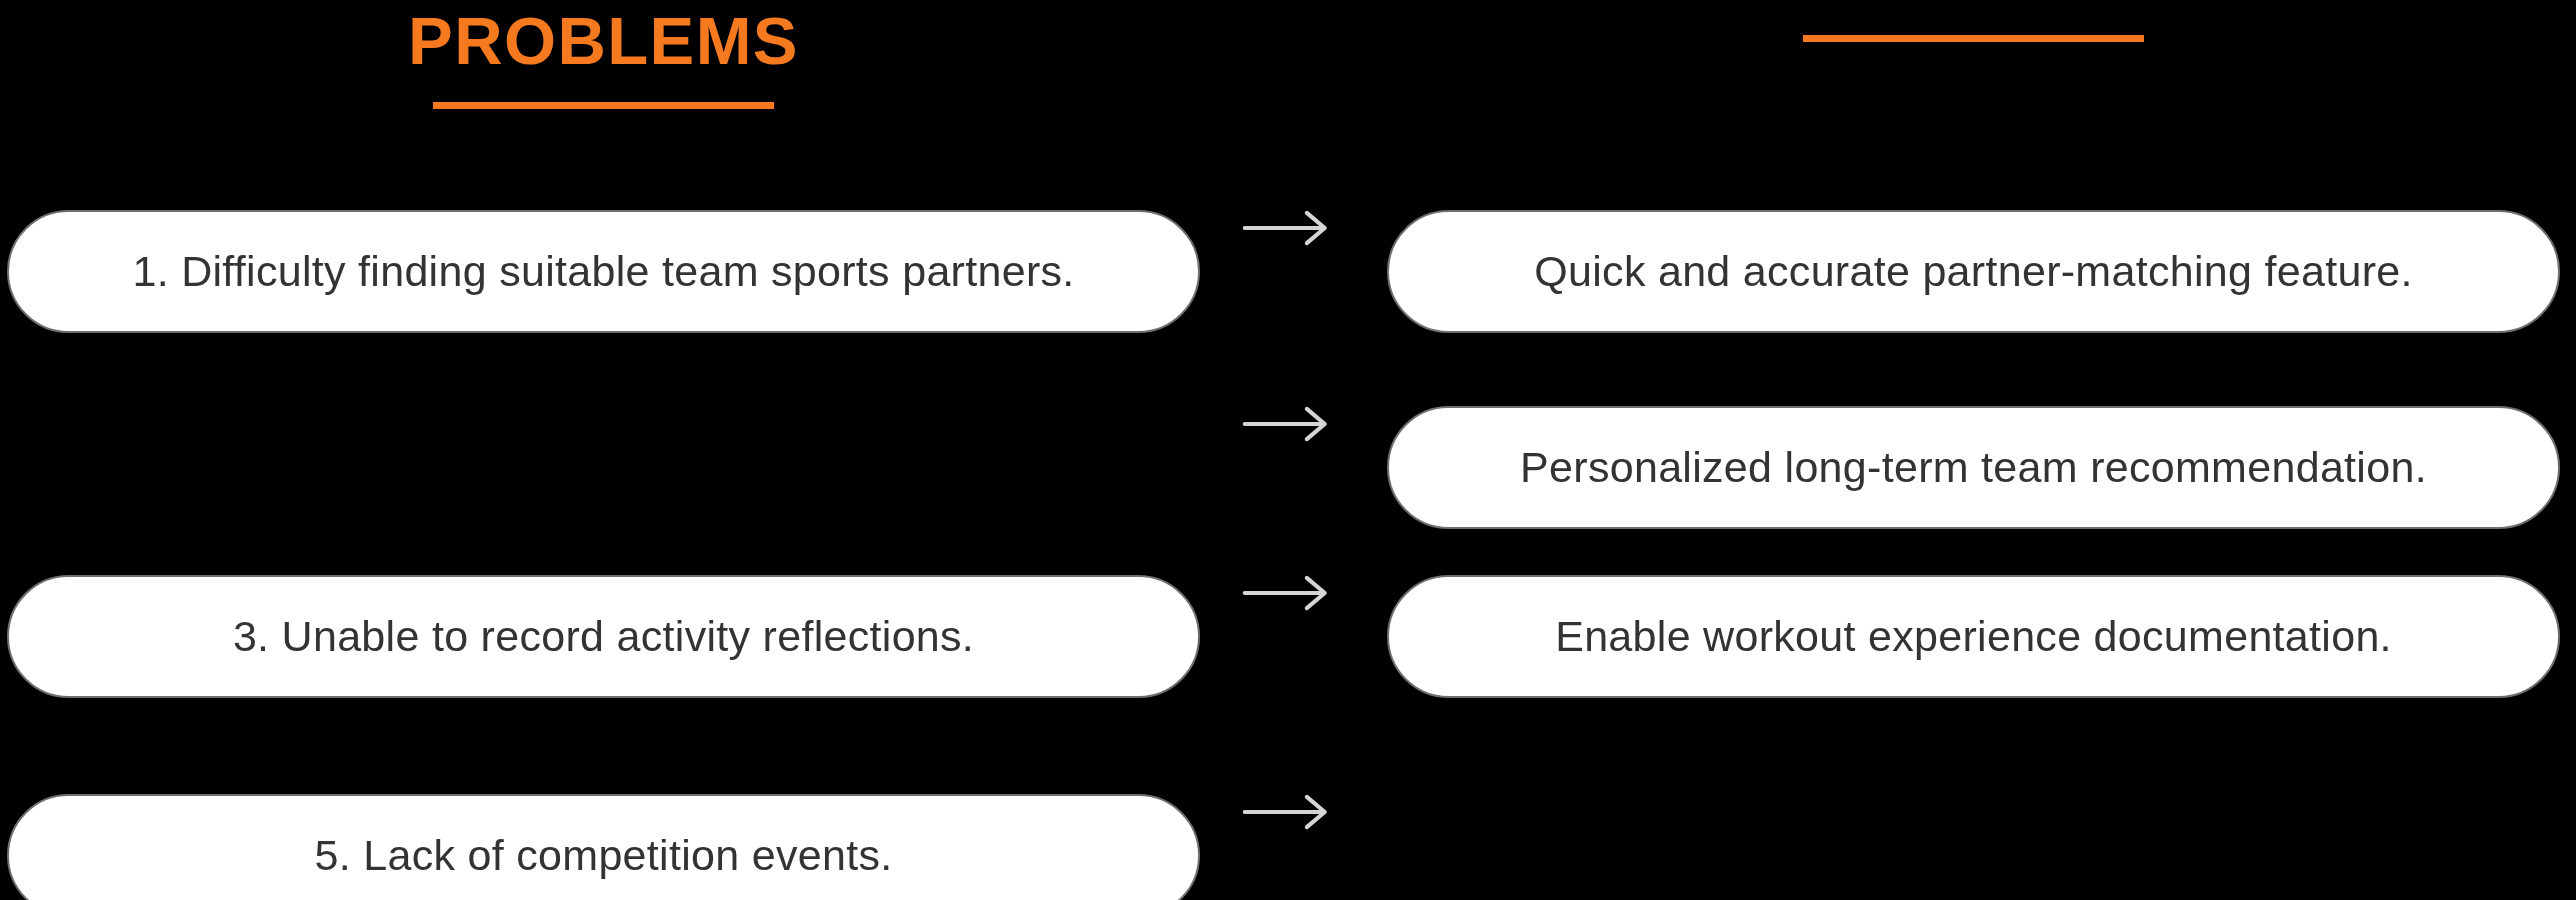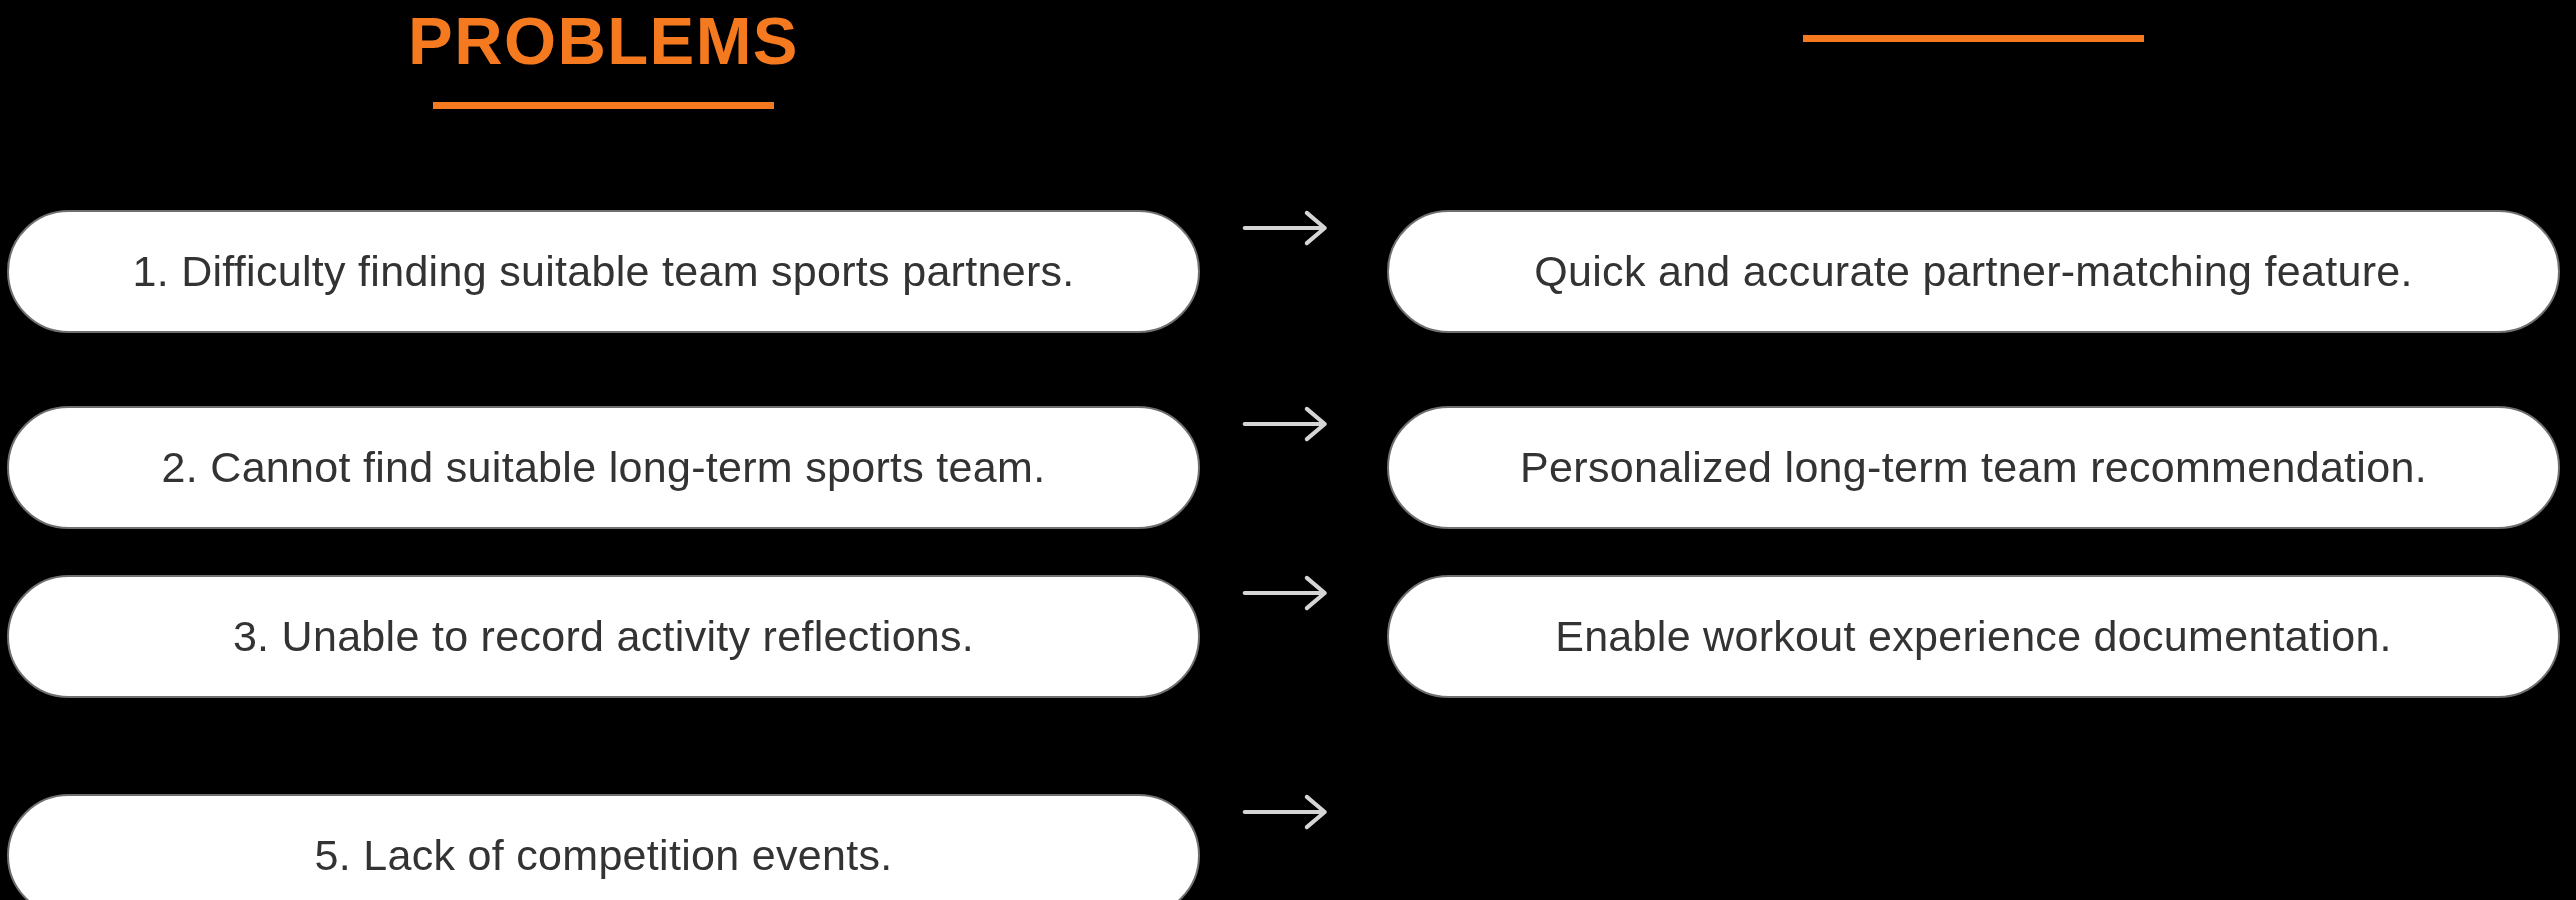--- a/index.html
+++ b/index.html
@@ -94,23 +94,20 @@
         <line x1="4" y1="30" x2="116" y2="30" stroke="#D5D5D5" stroke-width="6" stroke-linecap="round"></line>
         <polyline points="94,8 120,30 94,52" fill="none" stroke="#D5D5D5" stroke-width="6" stroke-linecap="round" stroke-linejoin="round"></polyline>
       </svg>
     </div>
     <div class="pill solution">
       <span>Quick and accurate partner-matching feature.</span>
     </div>
   </div>
 
   <div class="row row-2">
-    <div class="pill problem">
-      <span>2. Cannot find suitable long-term sports team.</span>
-    </div>
     <div class="arrow">
       <svg width="100" height="42" viewBox="0 0 145 60">
         <line x1="4" y1="30" x2="116" y2="30" stroke="#D5D5D5" stroke-width="6" stroke-linecap="round"></line>
         <polyline points="94,8 120,30 94,52" fill="none" stroke="#D5D5D5" stroke-width="6" stroke-linecap="round" stroke-linejoin="round"></polyline>
       </svg>
     </div>
     <div class="pill solution">
       <span>Personalized long-term team recommendation.</span>
     </div>
   </div>

